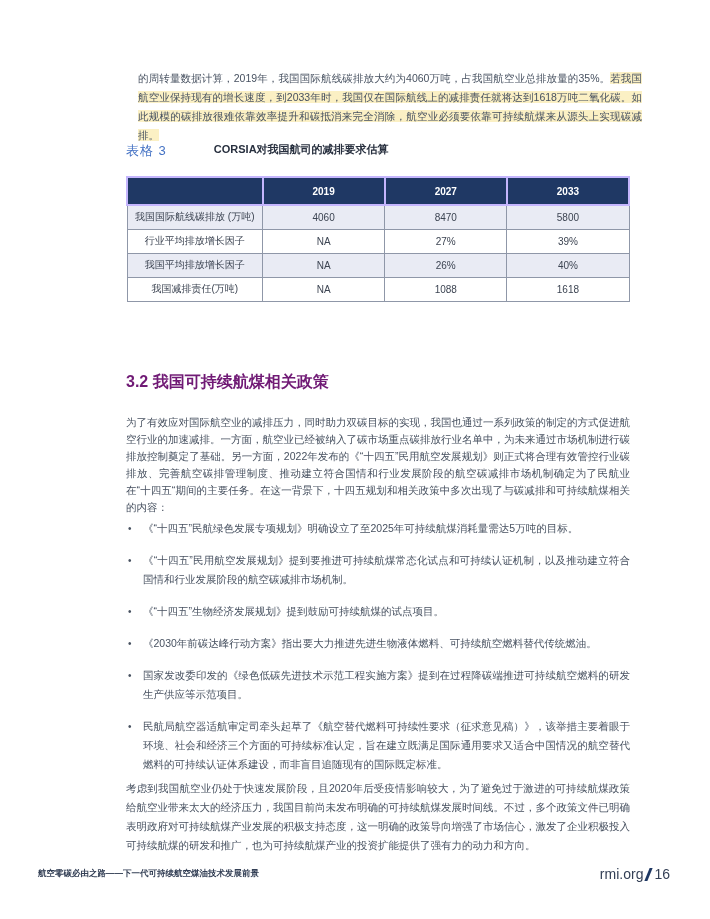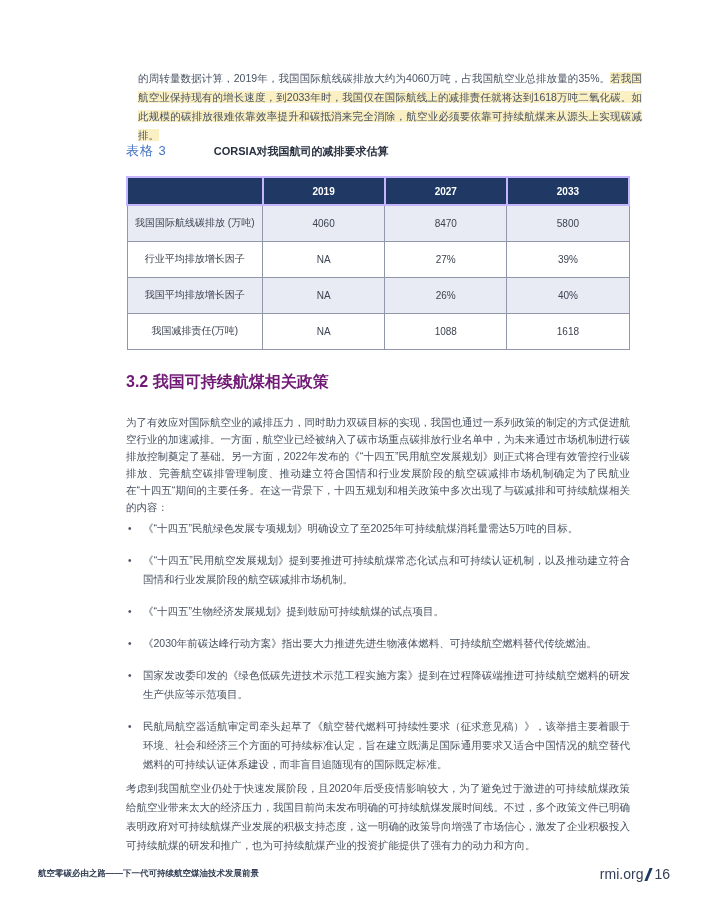--- a/index.html
+++ b/index.html
@@ -9,31 +9,31 @@
     width:710px; height:919px; position:relative; overflow:hidden;
     color:#475160;
   }
   .page { position:absolute; inset:0; background:#ffffff; }
   .content { position:absolute; left:126px; width:504px; }
 
   .para { font-size:10.5px; line-height:19px; text-align:justify; color:#475160; }
   .intro { top:69px;margin-left:12px; }
   .hl { background:#fbf0c4; }
 
-  .table-caption { top:142px; display:flex; align-items:center; }
+  .table-caption { top:142px; display:flex; align-items:flex-start; }
   .tbl-label { color:#4472c4; font-size:13px; letter-spacing:1px; }
   .tbl-title { color:#28303f; font-size:11px; font-weight:bold; margin-left:47px; }
 
   table.corsia { top:176px; position:absolute; width:504px; border-collapse:collapse; table-layout:fixed; }
   table.corsia th {
     background:#1f3864; color:#ffffff; font-size:10px; font-weight:bold;
     height:28px; border:2px solid #c4b5fd; text-align:center;
   }
   table.corsia td {
-    font-size:10px; color:#3c4452; height:36px; text-align:center;
+    font-size:10px; color:#3c4452; height:24px; text-align:center;
     border:1px solid #8f97a8; background:#ffffff; padding:2px 4px;
   }
   table.corsia tr.alt td { background:#e9ebf4; }
   table.corsia col.c1 { width:27%; }
 
   h2.section { top:372px; position:absolute; font-size:16px; font-weight:bold; color:#701a75; }
 
   .policy { top:414px; line-height:17px; }
 
   ul.bullets { top:519px; position:absolute; width:504px; list-style:none; }

